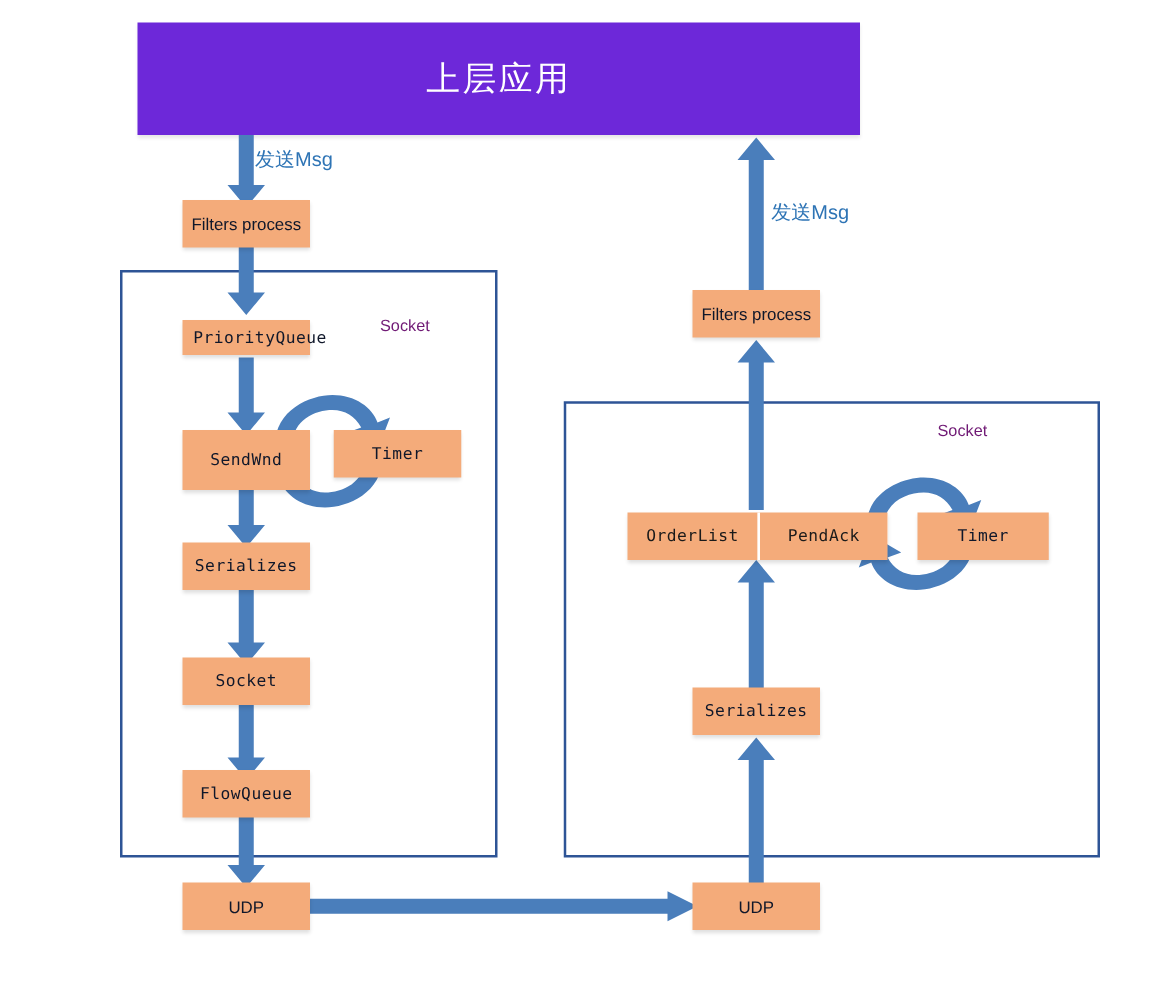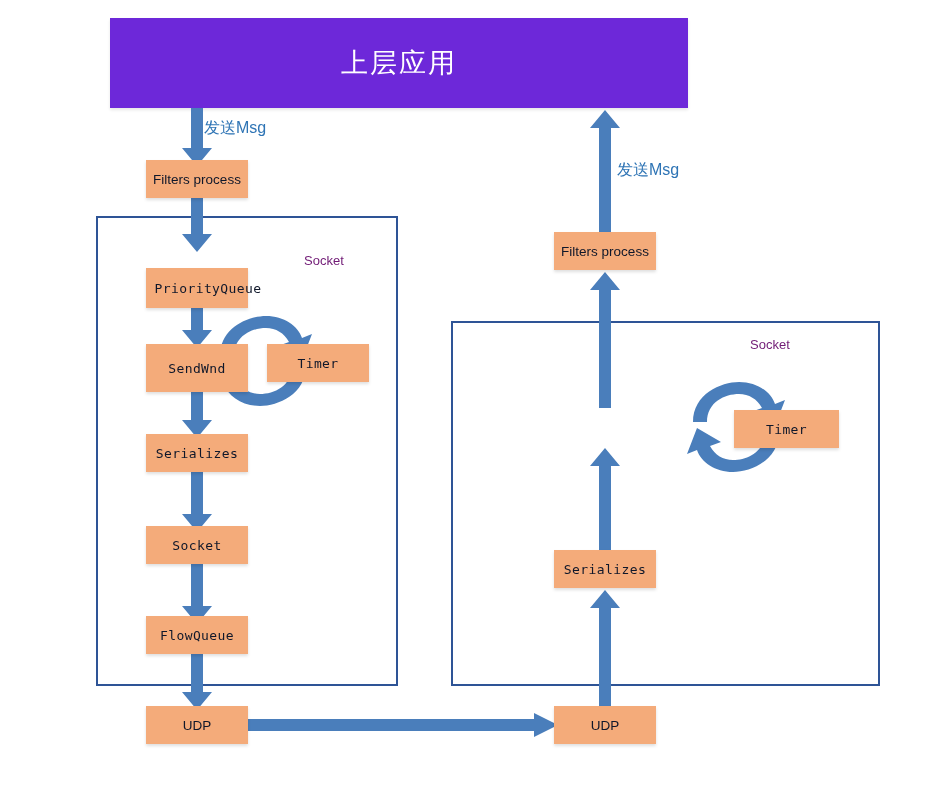--- a/index.html
+++ b/index.html
@@ -122,21 +122,21 @@
     <span>Filters process</span>
   </div>
 
   <div class="node group" style="left:96px; top:216px; width:302px; height:470px;"></div>
   <div class="group-label" style="left:304px; top:253px;">Socket</div>
 
   <svg class="arrow-svg" style="left:182px; top:196px; width:30px; height:56px;" viewBox="0 0 30 56">
     <path d="M9,0 H21 V38 H30 L15,56 L0,38 H9 Z" fill="#4a7ebb"></path>
   </svg>
 
-  <div class="node box mono" style="left:146px; top:268px; width:102px; height:40px;padding-left:22px;">
+  <div class="node box mono" style="left:146px; top:256px; width:102px; height:28px;padding-left:22px;">
     <span>PriorityQueue</span>
   </div>
 
   <svg class="arrow-svg" style="left:182px; top:286px; width:30px; height:62px;" viewBox="0 0 30 62">
     <path d="M9,0 H21 V44 H30 L15,62 L0,44 H9 Z" fill="#4a7ebb"></path>
   </svg>
 
   <svg class="arrow-svg" style="left:214px; top:312px; width:98px; height:98px;" viewBox="0 0 98 98">
 
     <path d="M6,44 C6,16 34,4 52,4 C70,4 84,14 88,26 L98,22 L88,48 L64,34 L75,30 C70,21 62,16 52,16 C38,16 20,24 20,44 Z" fill="#4a7ebb"></path>
@@ -197,20 +197,28 @@
     <span>Filters process</span>
   </div>
 
   <div class="node group" style="left:451px; top:321px; width:429px; height:365px;"></div>
   <div class="group-label" style="left:750px; top:337px;">Socket</div>
 
   <svg class="arrow-svg" style="left:590px; top:272px; width:30px; height:136px;" viewBox="0 0 30 136">
     <path d="M15,0 L30,18 H21 V136 H9 V18 H0 Z" fill="#4a7ebb"></path>
   </svg>
 
+  <div class="pairbox" style="left:502px; top:410px; width:208px; height:38px;">
+    <div style="width:104px; height:38px;">
+      <span>OrderList</span>
+    </div>
+    <div style="width:104px; height:38px;">
+      <span>PendAck</span>
+    </div>
+  </div>
 
   <svg class="arrow-svg" style="left:687px; top:378px; width:98px; height:98px;" viewBox="0 0 98 98">
     <path d="M6,44 C6,16 34,4 52,4 C70,4 84,14 88,26 L98,22 L88,48 L64,34 L75,30 C70,21 62,16 52,16 C38,16 20,24 20,44 Z" fill="#4a7ebb"></path>
     <path d="M92,54 C92,82 64,94 46,94 C28,94 14,84 10,72 L0,76 L10,50 L34,64 L23,68 C28,77 36,82 46,82 C60,82 78,74 78,54 Z" fill="#4a7ebb"></path>
   </svg>
 
   <div class="node box mono" style="left:734px; top:410px; width:105px; height:38px;">
     <span>Timer</span>
   </div>
 

